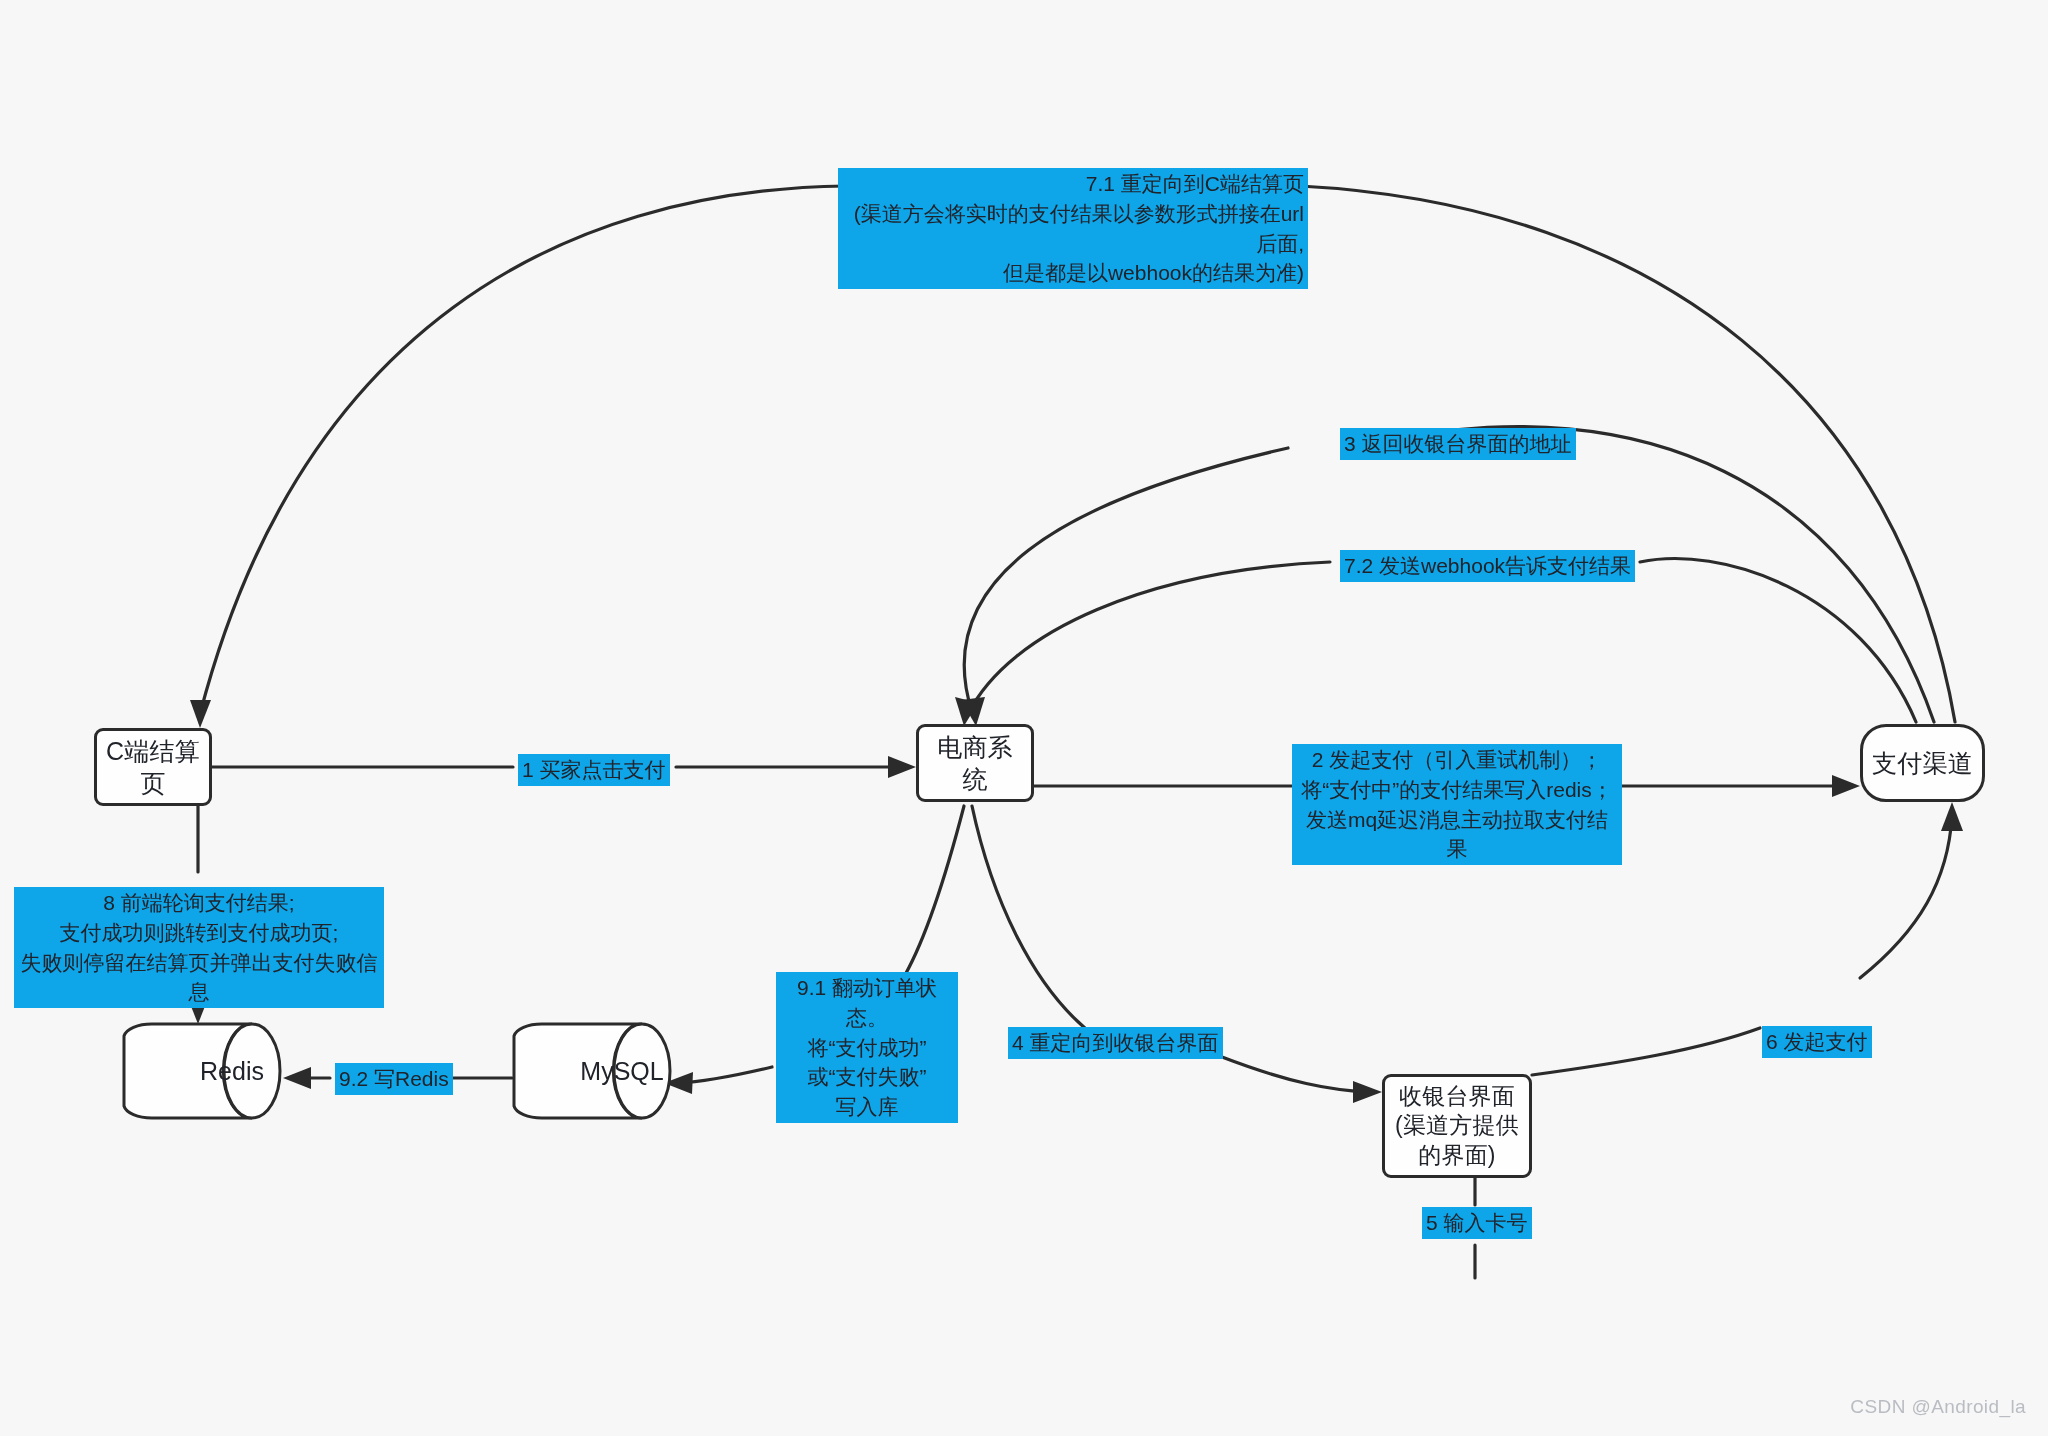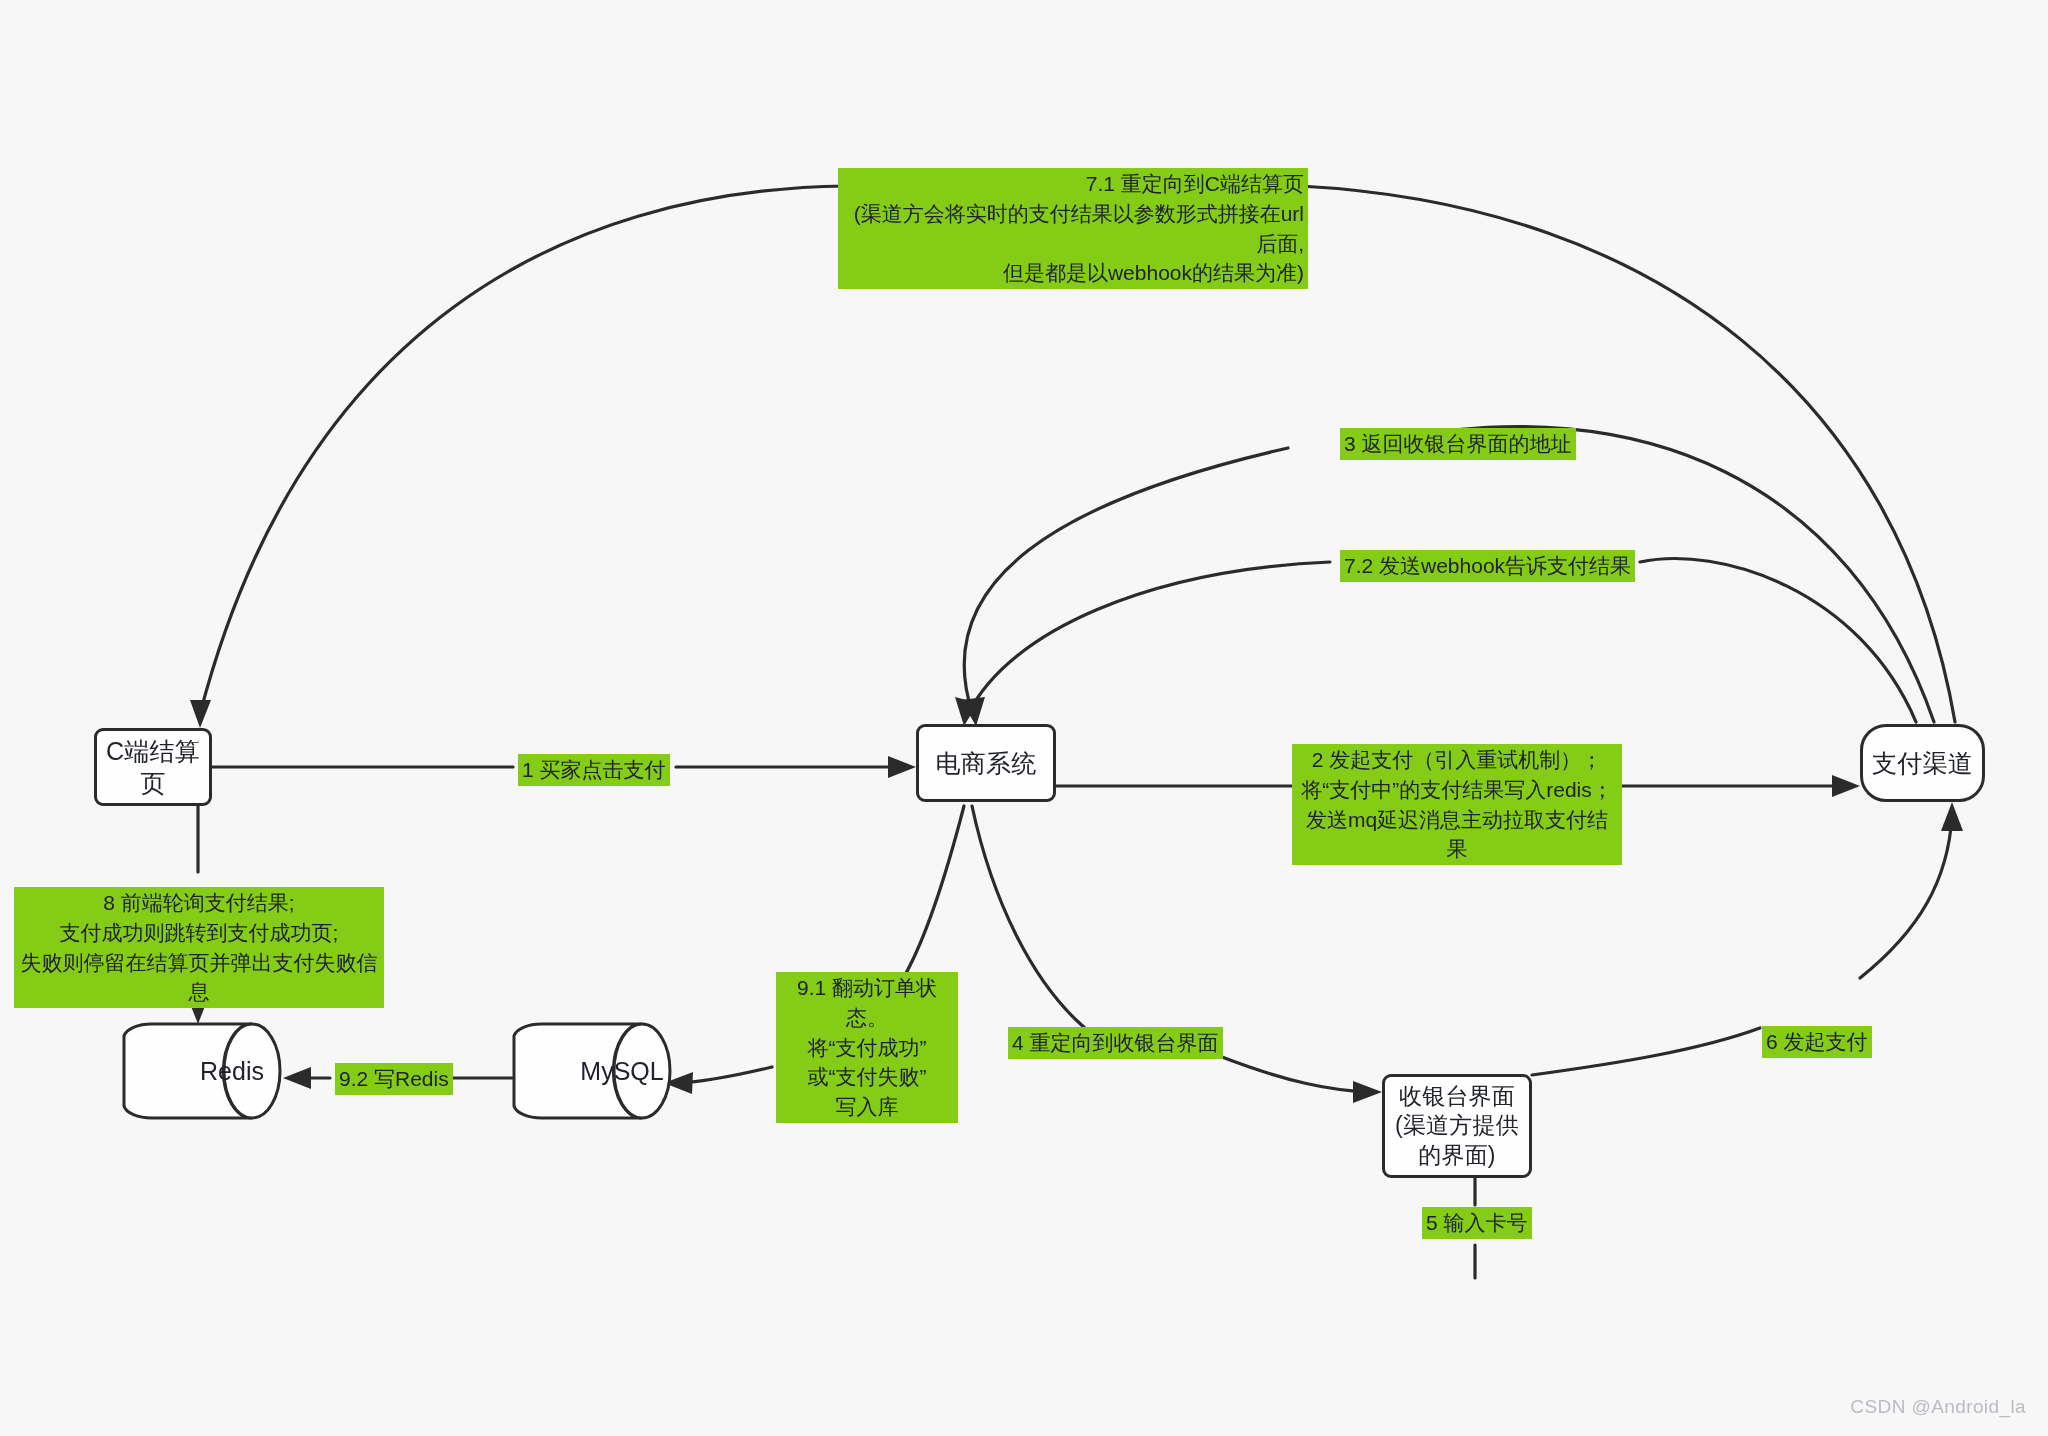--- a/index.html
+++ b/index.html
@@ -92,21 +92,21 @@
     align-items: center;
     justify-content: center;
     font-size: 25px;
     color: #20232a;
     margin-left: 48px;
   }
 
   
   .edge-label {
     position: absolute;
-    background: #84cc16;
+    background: #0ea5e9;
     color: #20232a;
     font-size: 21px;
     line-height: 1.42;
     white-space: pre-line;
     text-align: center;
     padding: 1px 4px;
     box-sizing: border-box;
   }
   .edge-label.align-right { text-align: right; }
   .edge-label.one-line { white-space: nowrap; }
@@ -171,21 +171,21 @@
 
     <path class="edge-path" d="M 1475 1278 L 1475 1245"></path>
     <path class="edge-path" d="M 1475 1205 L 1475 1156"></path>
     <polygon class="arrow-head" points="1475,1142 1464,1170 1486,1170"></polygon>
   </svg>
 
   <div class="node rect" style="left:94px; top:728px; width:118px; height:78px;">
     <span class="node-label">C端结算页</span>
   </div>
 
-  <div class="node rect" style="left:916px; top:724px; width:140px; height:78px;">
+  <div class="node rect" style="left:916px; top:724px; width:118px; height:78px;">
     <span class="node-label">电商系统</span>
   </div>
 
   <div class="node rect" style="left:1860px; top:724px; width:125px; height:78px;border-radius:26px;">
     <span class="node-label">支付渠道</span>
   </div>
 
   <div class="node rect" style="left:1382px; top:1038px; width:150px; height:104px; font-size:23px;margin-top:36px;">
     <span class="node-label">收银台界面
 (渠道方提供

